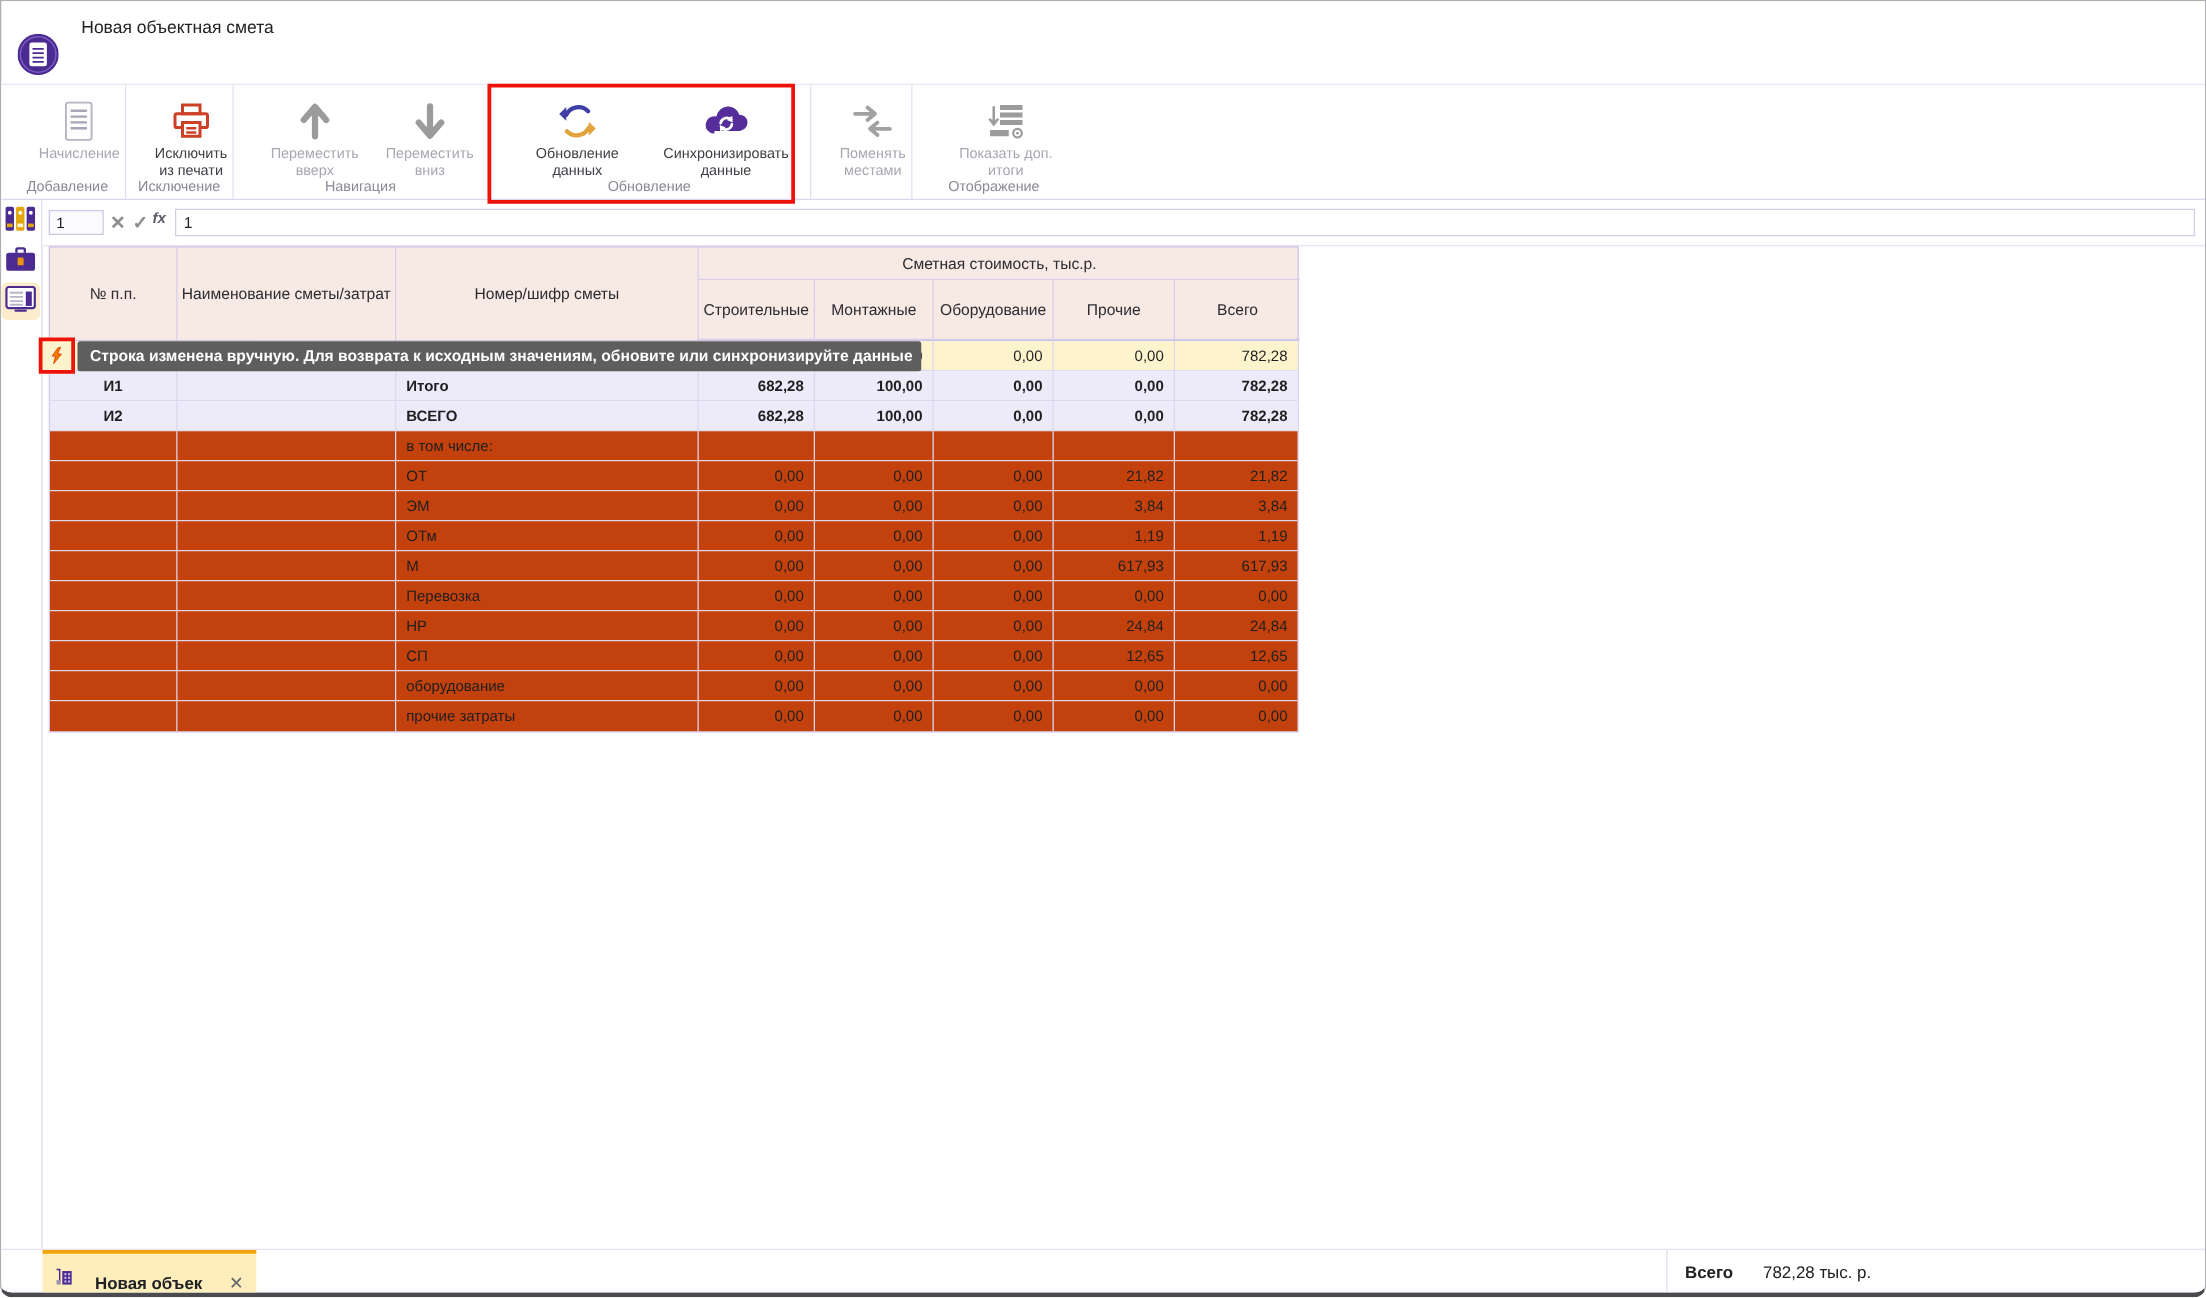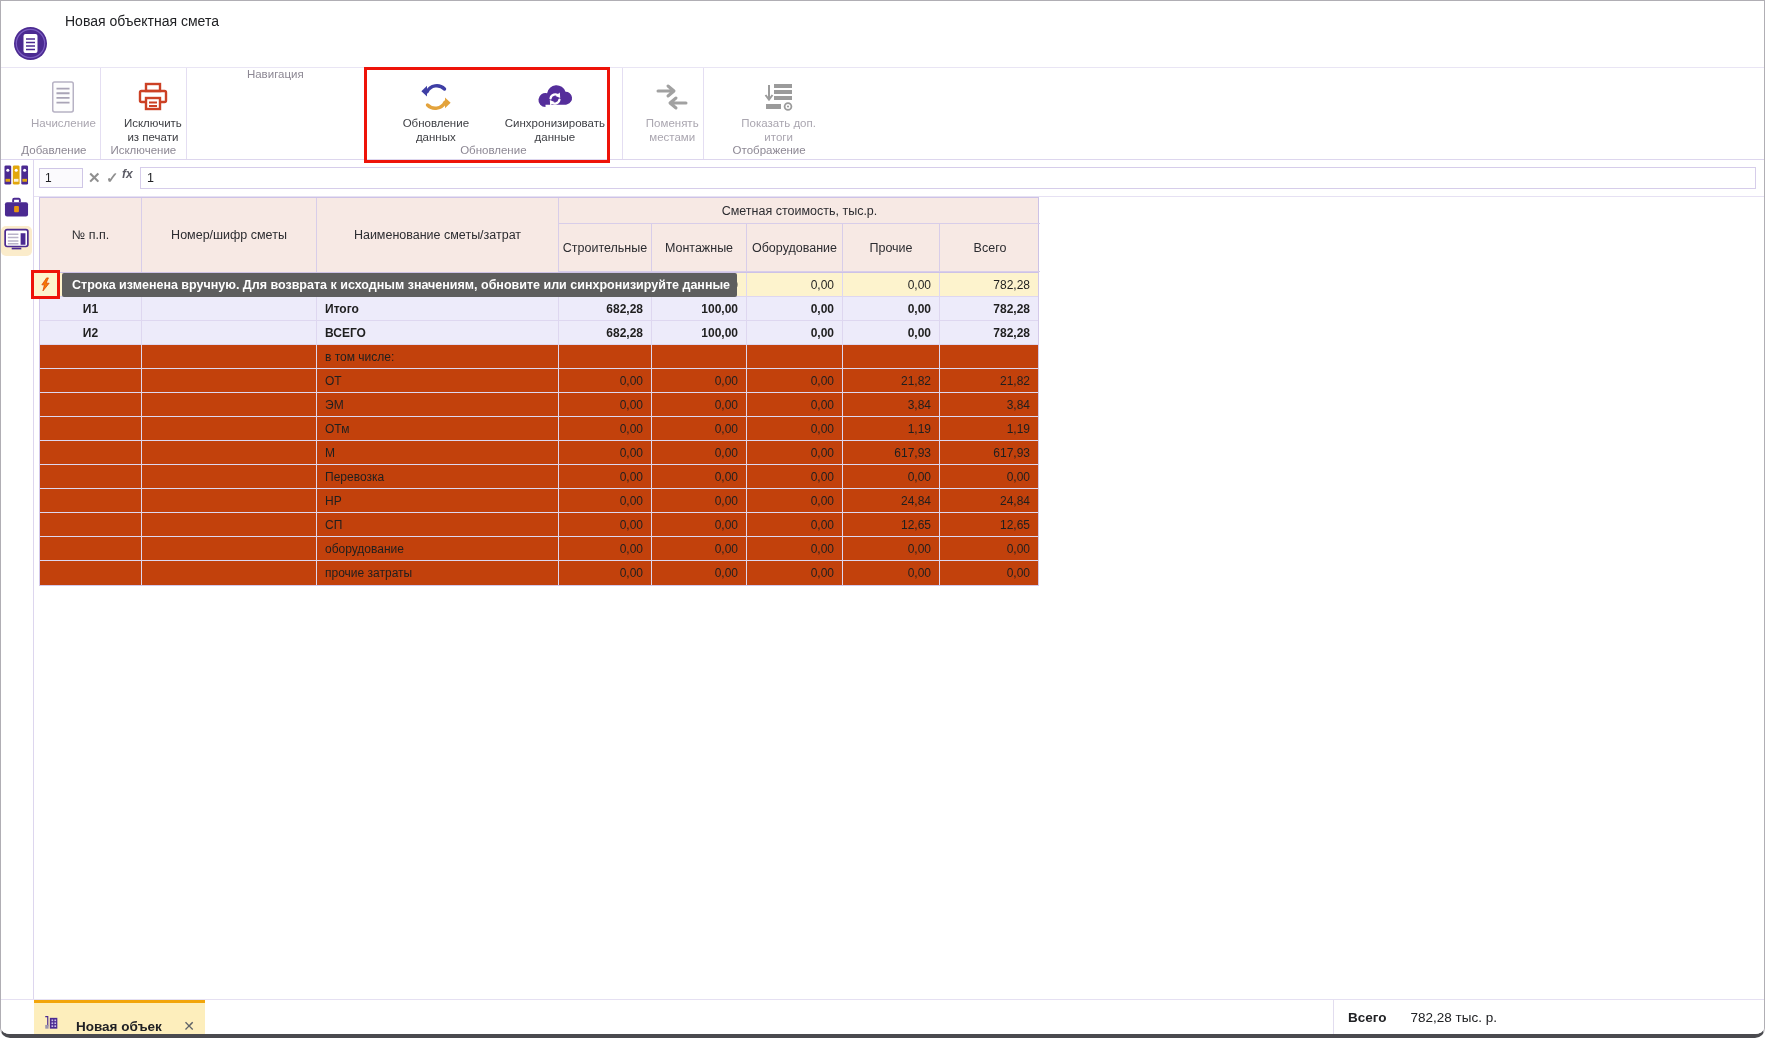--- a/index.html
+++ b/index.html
@@ -125,20 +125,38 @@
                 <line x1="12" y1="25" x2="20" y2="25" stroke-width="2"></line>
               </svg>
           </div>
           <div class="rlabel">Исключить из печати</div>
         </div>
       </div>
       <div class="rgl">Исключение</div>
     </div>
 
     <div class="rgroup" style="flex:0 0 178px">
+      <div class="rbuttons">
+        <div class="rbtn disabled" style="width:84px">
+          <div class="ricon">
+            <svg width="32" height="34" viewBox="0 0 32 34">
+                <path d="M16 29 V7 M7 16 L16 5.5 L25 16" stroke="#9b9b9b" stroke-width="5" fill="none" stroke-linecap="round" stroke-linejoin="round"></path>
+              </svg>
+          </div>
+          <div class="rlabel">Переместить вверх</div>
+        </div>
+        <div class="rbtn disabled" style="width:84px">
+          <div class="ricon">
+            <svg width="32" height="34" viewBox="0 0 32 34">
+                <path d="M16 5 V27 M7 18 L16 28.5 L25 18" stroke="#9b9b9b" stroke-width="5" fill="none" stroke-linecap="round" stroke-linejoin="round"></path>
+              </svg>
+          </div>
+          <div class="rlabel">Переместить вниз</div>
+        </div>
+      </div>
       <div class="rgl">Навигация</div>
     </div>
 
     <div class="rgroup" style="flex:0 0 245px;position:relative">
       <div class="rbuttons">
         <div class="rbtn" style="width:96px">
           <div class="ricon">
             <svg width="34" height="34" viewBox="0 0 36 36">
                 <path d="M27 9.5 A11.5 11.5 0 0 0 8.5 12.5" stroke="#3f3fa5" stroke-width="3.6" fill="none" stroke-linecap="round"></path>
                 <polygon points="8.5,6 8.5,17.5 2.5,11.8" fill="#3f3fa5"></polygon>
@@ -250,22 +268,22 @@
     <input class="cellref" value="1" style="">
     <span class="fb-x">✕</span>
     <span class="fb-check">✓</span>
     <span class="fb-fx">fx</span>
     <input class="fb-input" value="1" style="">
   </div>
 
   <div class="tablewrap">
     <div class="thead">
       <div class="hc">№ п.п.</div>
+      <div class="hc">Наименование сметы/затрат</div>
       <div class="hc">Номер/шифр сметы</div>
-      <div class="hc">Наименование сметы/затрат</div>
       <div class="hc hgroup">Сметная стоимость, тыс.р.</div>
       <div class="hc sub">Строительные</div>
       <div class="hc sub">Монтажные</div>
       <div class="hc sub">Оборудование</div>
       <div class="hc sub">Прочие</div>
       <div class="hc sub last">Всего</div>
     </div>
     <div class="tbody">
       <div class="tooltip">Строка изменена вручную. Для возврата к исходным значениям, обновите или синхронизируйте данные</div>
     <div class="trow modified">

